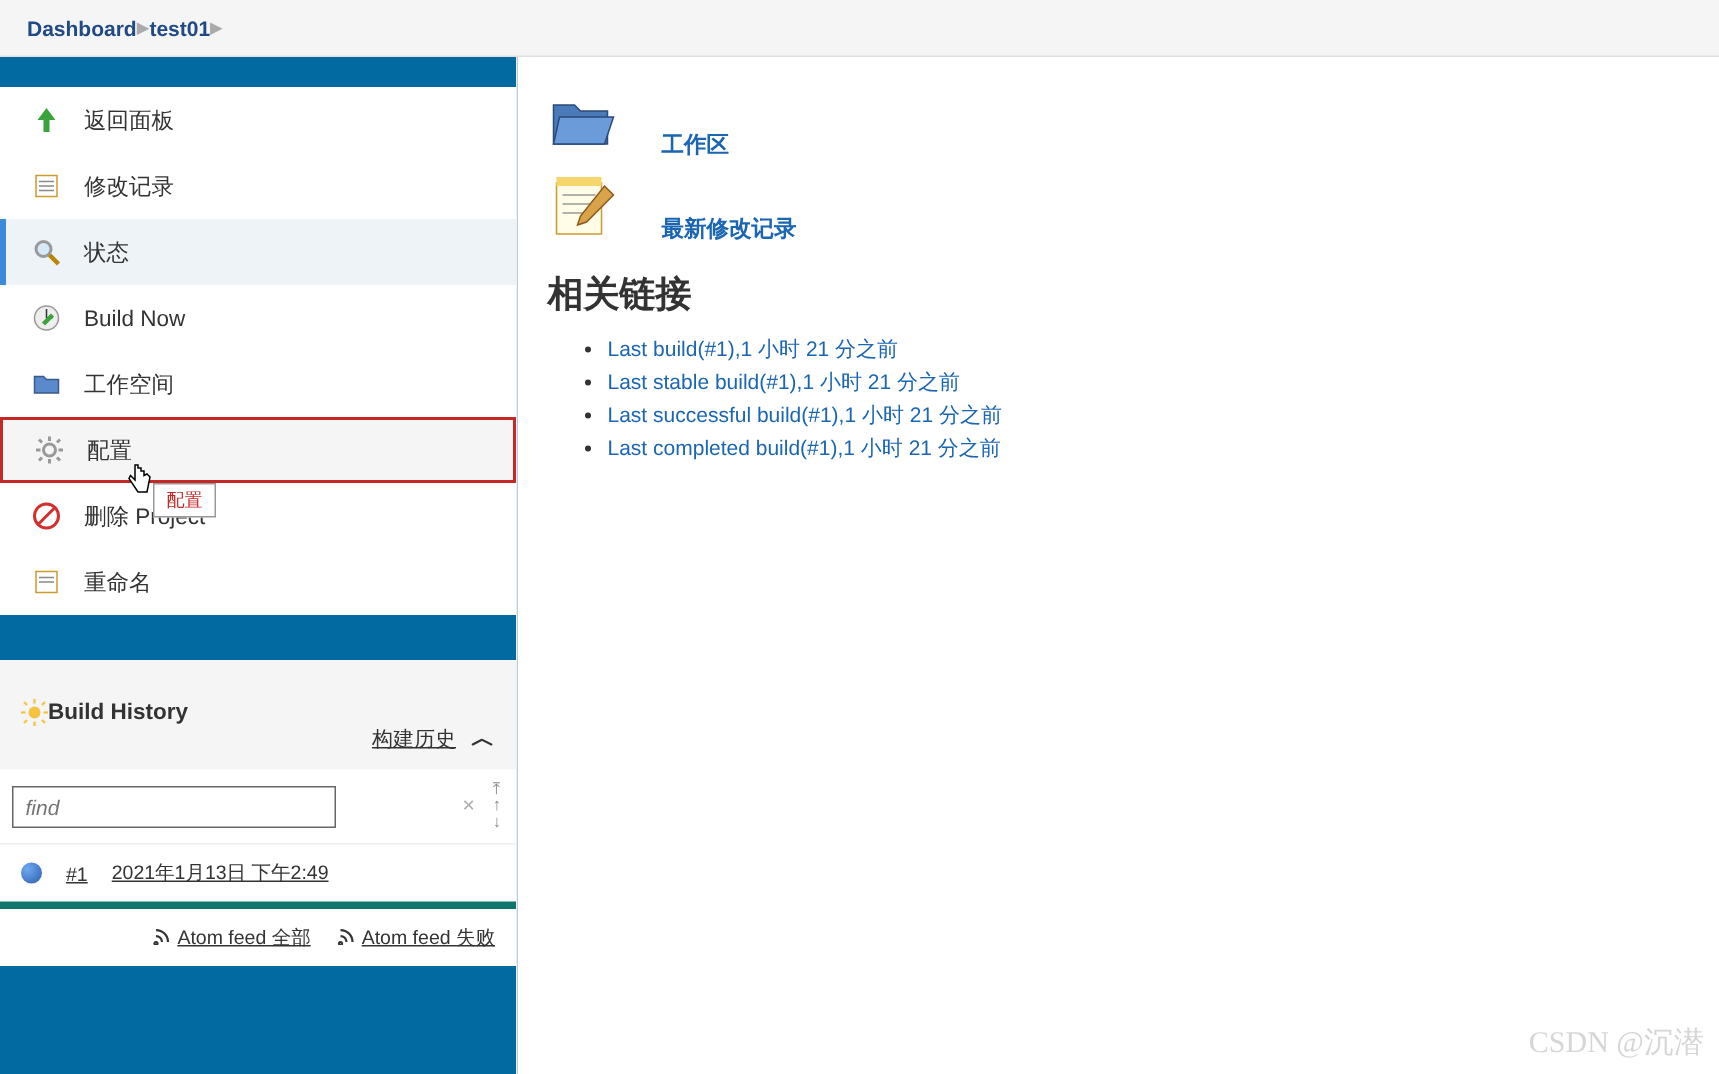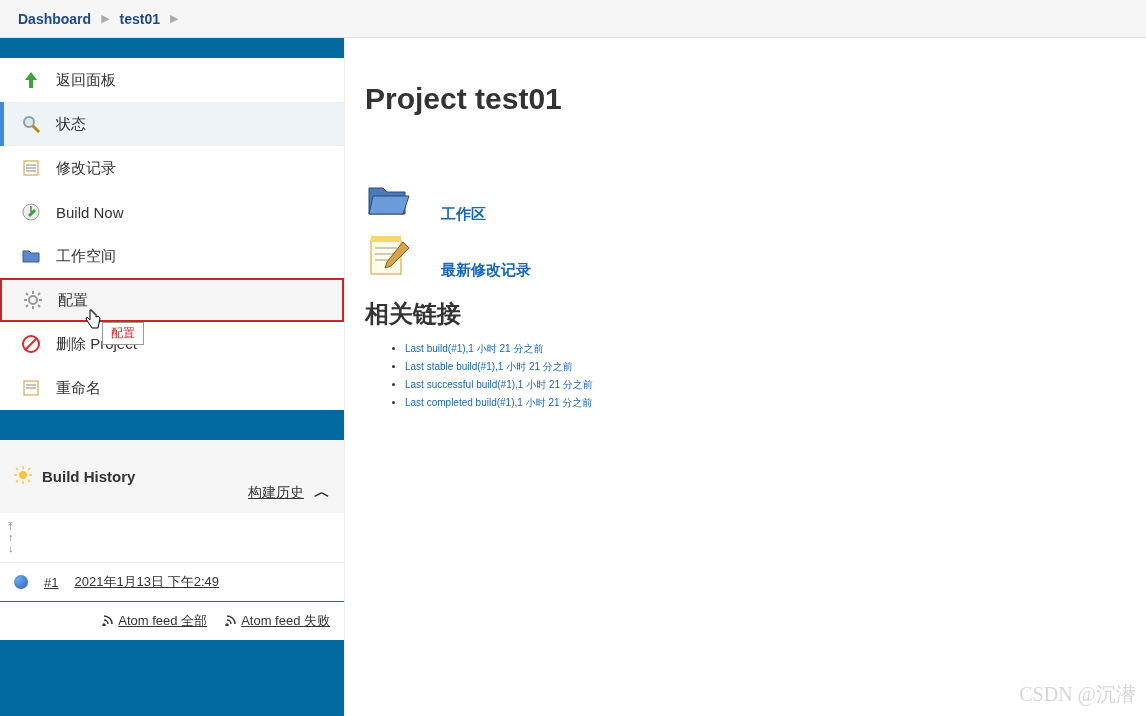--- a/index.html
+++ b/index.html
@@ -1,60 +1,60 @@
 <!DOCTYPE html>
 <html><head>
   <meta charset="utf-8">
   <style>
     * { box-sizing: border-box; margin: 0; padding: 0; }
     body { font-family: Arial, "Microsoft YaHei", sans-serif; font-size: 14px; color: #333; background: #fff; width: 1146px; height: 716px; overflow: hidden; position: relative; }
     a { color: #204a87; text-decoration: none; }
 
-    .breadcrumb { height: 38px; background: #f5f5f5; border-bottom: 1px solid #e0e0e0; display: flex; align-items: center; padding: 0 18px; gap: 10px; font-weight: bold; color: #333; }
+    .breadcrumb { height: 38px; background: #f5f5f5; border-bottom: 1px solid #e0e0e0; display: flex; align-items: center; padding: 0 18px; font-weight: bold; color: #333; }
     .breadcrumb .chev { color: #aaa; font-size: 11px; font-weight: normal; }
 
     .layout { display: flex; height: calc(100% - 38px); }
     .sidebar { width: 345px; min-width: 345px; background: #0369a1; border-right: 1px solid #eee; display: flex; flex-direction: column; }
     .side-nav { padding-top: 20px; }
     .side-item { display: flex; align-items: center; gap: 14px; height: 44px; padding: 0 20px; cursor: pointer; font-size: 15px; color: #333; background: #fff; position: relative; }
     .side-item.active { background: #eef3f8; }
     .side-item.active::before { content: ""; position: absolute; left: 0; top: 0; bottom: 0; width: 4px; background: #3b8adb; }
     .side-item.highlight { border: 2px solid #c62828; background: #f5f5f5; }
     .side-item .icon { width: 22px; height: 22px; display: flex; align-items: center; justify-content: center; }
 
     .cursor-hand { position: absolute; left: 82px; top: 28px; z-index: 5; }
     .tooltip-box { position: absolute; left: 100px; top: 42px; background: #fff; border: 1px solid #999; padding: 2px 8px; font-size: 12px; color: #c62828; z-index: 5; }
 
     .history-section { margin-top: 30px; background: #f5f5f5; }
     .history-header { display: flex; align-items: center; justify-content: space-between; padding: 10px 14px; background: #f5f5f5; }
-    .history-header .left { display: flex; align-items: center; gap: 10px; font-weight: bold; font-size: 15px; }
+    .history-header .left { display: flex; align-items: flex-start; font-weight: bold; font-size: 15px; }
     .history-header .right { display: flex; align-items: center; gap: 10px; font-size: 14px; margin-top: 32px; }
     .history-header .right .chev-up { font-size: 16px; font-weight: bold; }
 
     .find-row { display: flex; align-items: center; gap: 6px; padding: 8px 4px 8px 8px; background: #fff; }
     .find-input { flex: 1; height: 28px; border: 1px solid #666; padding: 0 24px 0 8px; font-size: 14px; font-style: italic; color: #999; position: relative; }
     .find-wrap { position: relative; flex: 1; }
     .clear-x { position: absolute; right: 6px; top: 4px; font-size: 14px; color: #aaa; cursor: pointer; }
     .arrows { display: flex; flex-direction: column; gap: 0; color: #888; font-size: 11px; line-height: 11px; padding-right: 6px; }
 
     .build-row { display: flex; align-items: center; gap: 16px; padding: 10px 14px; border-top: 1px solid #eee; background: #fff; font-size: 13px; }
     .build-row .ball { width: 14px; height: 14px; border-radius: 50%; background: radial-gradient(circle at 30% 30%, #6fa8f2, #2d5fad); }
     .build-row a { text-decoration: underline; color: #333; }
 
-    .feed-row { display: flex; justify-content: flex-end; gap: 18px; padding: 10px 14px; border-top: 1px solid #0f766e; font-size: 13px; background: #fff; }
+    .feed-row { display: flex; justify-content: flex-end; gap: 18px; padding: 10px 14px; border-top: 5px solid #0f766e; font-size: 13px; background: #fff; }
     .feed-row a { text-decoration: underline; color: #333; display: inline-flex; align-items: center; gap: 4px; }
 
     .main { flex: 1; padding: 20px 20px 20px 20px; overflow: auto; }
     h1 { font-size: 30px; font-weight: bold; margin: 24px 0 60px 0; color: #333; }
     .big-link-row { display: flex; align-items: flex-end; gap: 28px; margin-bottom: 8px; }
     .big-link-row a { color: #1a66b3; font-size: 15px; font-weight: bold; }
     .big-icon { width: 48px; height: 48px; display: flex; align-items: center; justify-content: center; }
     h2 { font-size: 24px; font-weight: bold; margin: 18px 0 12px 0; }
     ul.rel { list-style: disc; padding-left: 40px; }
-    ul.rel li { margin-bottom: 4px; font-size: 10px; color: #333; }
+    ul.rel li { margin-bottom: 4px; font-size: 14px; color: #333; }
     ul.rel a { color: #1a66b3; }
 
     .watermark { position: absolute; right: 10px; bottom: 8px; color: #ccc; font-size: 20px; font-family: serif; opacity: .8; pointer-events: none; }
   </style>
 </head>
 <body>
 
 <div class="breadcrumb">
   <a href="#">Dashboard</a>
   <span class="chev">▶</span>
@@ -66,39 +66,39 @@
   <div class="sidebar">
     <div class="side-nav">
       <div class="side-item">
         <span class="icon">
           <svg width="20" height="20" viewBox="0 0 20 20">
               <path d="M10 2 L16 10 L12 10 L12 18 L8 18 L8 10 L4 10 Z" fill="#3aa33a"></path>
             </svg>
         </span>
         <span>返回面板</span>
       </div>
-      <div class="side-item active">
-        <span class="icon">
-          <svg width="20" height="20" viewBox="0 0 20 20">
-              <circle cx="8" cy="8" r="5" stroke="#999" stroke-width="2" fill="#d6e9f8"></circle>
-              <line x1="12" y1="12" x2="18" y2="18" stroke="#b8860b" stroke-width="3"></line>
-            </svg>
-        </span>
-        <span>状态</span>
-      </div>
       <div class="side-item">
         <span class="icon">
           <svg width="20" height="20" viewBox="0 0 20 20">
               <rect x="3" y="3" width="14" height="14" fill="#fff" stroke="#cc9933"></rect>
               <line x1="5" y1="7" x2="15" y2="7" stroke="#888"></line>
               <line x1="5" y1="10" x2="15" y2="10" stroke="#888"></line>
               <line x1="5" y1="13" x2="15" y2="13" stroke="#888"></line>
             </svg>
         </span>
         <span>修改记录</span>
+      </div>
+      <div class="side-item active">
+        <span class="icon">
+          <svg width="20" height="20" viewBox="0 0 20 20">
+              <circle cx="8" cy="8" r="5" stroke="#999" stroke-width="2" fill="#d6e9f8"></circle>
+              <line x1="12" y1="12" x2="18" y2="18" stroke="#b8860b" stroke-width="3"></line>
+            </svg>
+        </span>
+        <span>状态</span>
       </div>
       <div class="side-item">
         <span class="icon">
           <svg width="20" height="20" viewBox="0 0 20 20">
               <circle cx="10" cy="10" r="8" fill="#eee" stroke="#999"></circle>
               <path d="M10 10 L10 4" stroke="#333"></path>
               <path d="M10 10 L14 10" stroke="#333"></path>
               <path d="M8 14 L14 8" stroke="#3aa33a" stroke-width="3"></path>
             </svg>
         </span>
@@ -176,20 +176,24 @@
               </svg>
           </span>
           <span>Build History</span>
         </div>
         <div class="right">
           <a href="#" style="text-decoration:underline;color:#333;">构建历史</a>
           <span class="chev-up">︿</span>
         </div>
       </div>
       <div class="find-row">
+        <div class="find-wrap">
+          <input class="find-input" placeholder="find" style="">
+          <span class="clear-x">×</span>
+        </div>
         <div class="arrows">
           <span>⤒</span>
             <span>↑</span>
             <span>↓</span>
         </div>
       </div>
       <div class="build-row">
         <span class="ball"></span>
         <a href="#">#1</a>
         <a href="#">2021年1月13日 下午2:49</a>
@@ -209,21 +213,20 @@
                 <path d="M2 10 a1 1 0 1 0 0.001 0 M2 6 a4 4 0 0 1 4 4 M2 2 a8 8 0 0 1 8 8" fill="none" stroke="#333" stroke-width="1.5"></path>
               </svg>
         </span>
             <span>Atom feed 失败</span>
           </a>
       </div>
     </div>
   </div>
 
   <div class="main">
-    <h1>Project test01</h1>
 
     <div class="big-link-row">
       <span class="big-icon">
         <svg width="48" height="48" viewBox="0 0 48 48">
             <path d="M4 12 L18 12 L22 16 L40 16 L40 38 L4 38 Z" fill="#4a7ab8" stroke="#2a4a78" stroke-width="1"></path>
             <path d="M8 20 L44 20 L38 38 L4 38 Z" fill="#6b9bd8" stroke="#2a4a78" stroke-width="1"></path>
           </svg>
       </span>
       <a href="#">工作区</a>
     </div>

